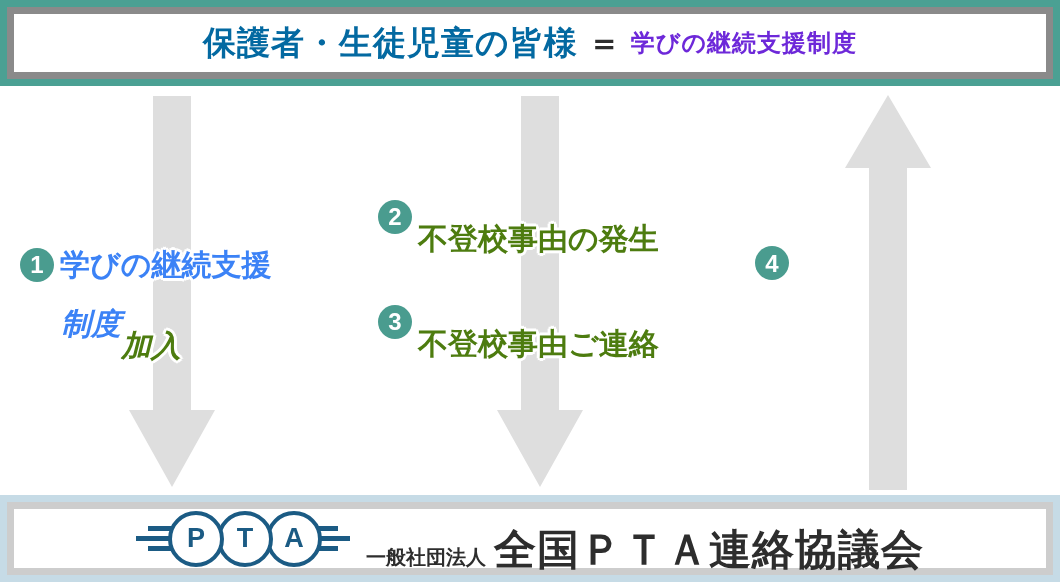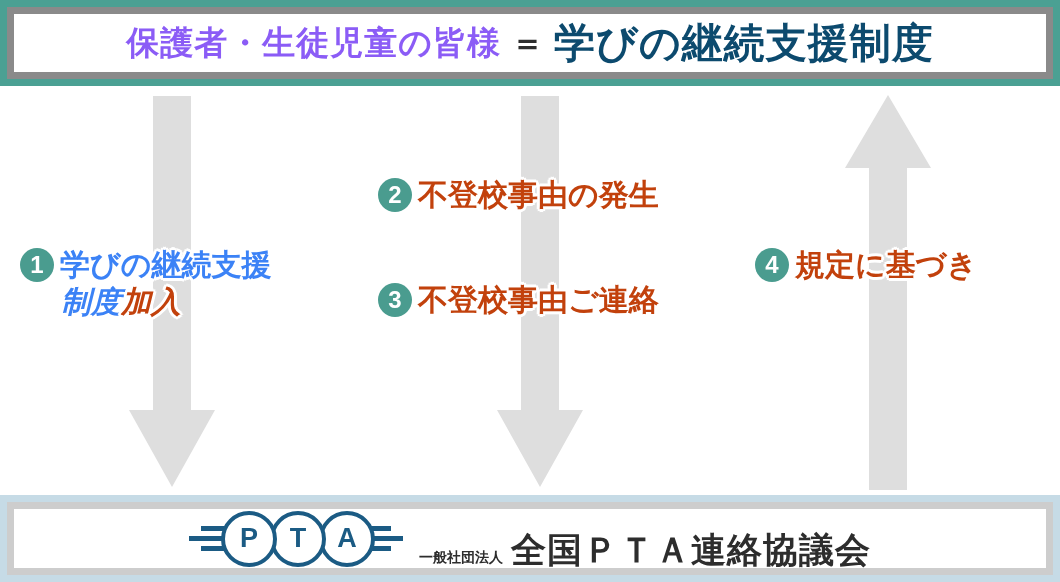--- a/index.html
+++ b/index.html
@@ -12,34 +12,34 @@
   .band { position:absolute; left:0; width:1060px; box-sizing:border-box; }
   .band-top    { top:0;    height:86px; background:#4ba093; padding:7px; }
   .band-bottom { bottom:0; height:87px; background:#c6dbe6; padding:7px; }
   .band-inner {
     width:100%; height:100%; box-sizing:border-box; background:#ffffff;
     display:flex; align-items:center; justify-content:center;
   }
   .band-top    .band-inner { border:7px solid #8a8a8a; }
   .band-bottom .band-inner { border:7px solid #cdcdcd; }
 
-  .title-teal { color:#8b5cf6; font-size:33px; letter-spacing:1px; }
+  .title-teal { color:#0369a1; font-size:33px; letter-spacing:1px; }
   .title-sep  { color:#2d2d2d; font-size:33px; margin:0 10px; }
-  .title-dark { color:#0c4a6e; font-size:41px; letter-spacing:1px; }
+  .title-dark { color:#6d28d9; font-size:24px; letter-spacing:1px; }
 
   
   .arrows { position:absolute; left:0; top:0; }
   .arrows polygon { fill:#dedede; }
 
   
   .step { position:absolute; font-size:30px; line-height:37px; white-space:nowrap; z-index:3; }
   .step .line { display:flex; align-items:center; }
   .step .indent { margin-left:41px;font-style:italic; }
   .t-teal { color:#3b82f6; }
-  .t-dark { color:#c2410c; }
+  .t-dark { color:#4d7c0f;margin-top:44px; }
   .outlined {
     text-shadow:
       -2px -2px 0 #fff, 0 -2px 0 #fff, 2px -2px 0 #fff,
       -2px  0   0 #fff, 2px  0   0 #fff,
       -2px  2px 0 #fff, 0  2px 0 #fff, 2px 2px 0 #fff,
       -3px 0 0 #fff, 3px 0 0 #fff, 0 3px 0 #fff, 0 -3px 0 #fff;
   }
   .num {
     display:inline-flex; align-items:center; justify-content:center;
     width:34px; height:34px; border-radius:50%;
@@ -65,22 +65,22 @@
   .speed-right span:nth-child(3){ width:24px; }
   .pta-circle {
     width:48px; height:48px; border-radius:50%; background:#ffffff;
     border:4px solid #1b5b84; display:flex; align-items:center; justify-content:center;
     color:#1b5b84; font-size:27px; position:relative;
   }
   .pta-circle + .pta-circle { margin-left:-7px; }
   .c1 { z-index:3; } .c2 { z-index:2; } .c3 { z-index:1; }
 
   .org { display:flex; align-items:baseline; gap:8px; color:#2d2d2d; }
-  .org-prefix { font-size:14px;margin-top:45px; }
-  .org-name   { font-size:35px; letter-spacing:1px; }
+  .org-prefix { font-size:20px;margin-top:45px; }
+  .org-name   { font-size:42px; letter-spacing:1px; }
 </style>
 </head>
 <body>
 
 <div class="stage">
 
   <svg class="arrows" width="1060" height="582" viewBox="0 0 1060 582">
     <polygon points="153,96 191,96 191,410 215,410 172,487 129,410 153,410"></polygon>
     <polygon points="521,96 559,96 559,410 583,410 540,487 497,410 521,410"></polygon>
     <polygon points="888,95 931,168 907,168 907,490 869,490 869,168 845,168"></polygon>
@@ -115,21 +115,20 @@
   <div class="step step3">
     <div class="line">
       <span class="num">3</span>
       <span class="t-dark outlined">不登校事由ご連絡</span>
     </div>
   </div>
 
   <div class="step step4">
     <div class="line">
       <span class="num">4</span>
-      <span class="t-dark outlined">規定に基づき</span>
     </div>
     <div class="line indent">
     </div>
   </div>
 
   <div class="band band-bottom">
     <div class="band-inner">
 
       <div class="pta-logo">
         <div class="speed speed-left">

